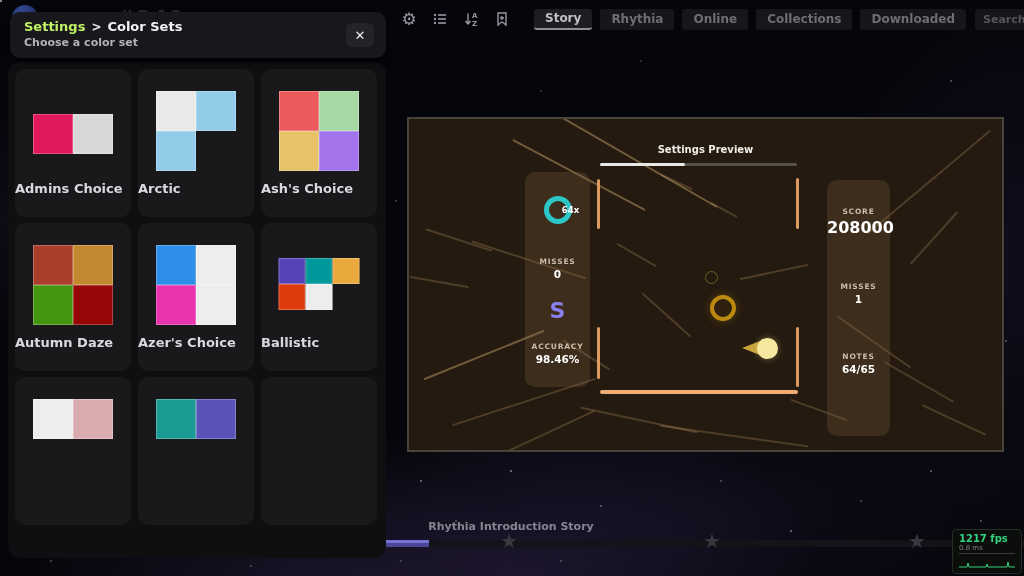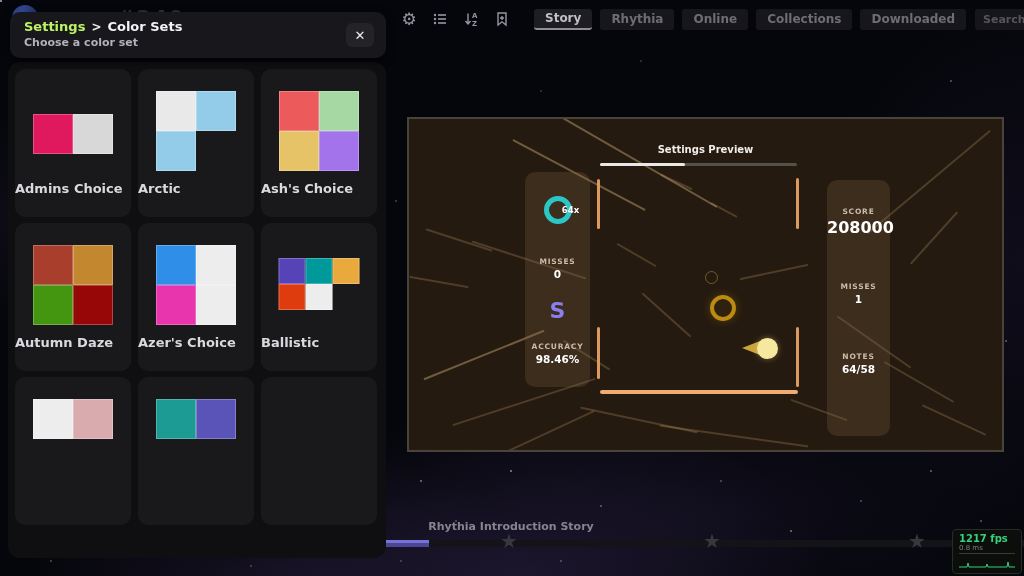--- a/index.html
+++ b/index.html
@@ -299,21 +299,21 @@
     <div class="stat-label" style="top:170px">ACCURACY</div>
     <div class="stat-value" style="top:181px">98.46%</div>
   </div>
 
   <div class="statpanel right">
     <div class="stat-label" style="top:27px">SCORE</div>
     <div class="stat-value" style="top:38px; font-size:16px">208000</div>
     <div class="stat-label" style="top:102px">MISSES</div>
     <div class="stat-value" style="top:113px">1</div>
     <div class="stat-label" style="top:172px">NOTES</div>
-    <div class="stat-value" style="top:183px">64/58</div>
+    <div class="stat-value" style="top:183px">64/65</div>
   </div>
 
   <div class="obar" style="left:188px; top:60px;  height:50px"></div>
   <div class="obar" style="left:188px; top:208px; height:52px"></div>
   <div class="obar" style="left:387px; top:59px;  height:51px"></div>
   <div class="obar" style="left:387px; top:208px; height:60px"></div>
   <div class="obar-bottom"></div>
 
   <div class="dim-ring"></div>
   <div class="cursor-ring"></div>

